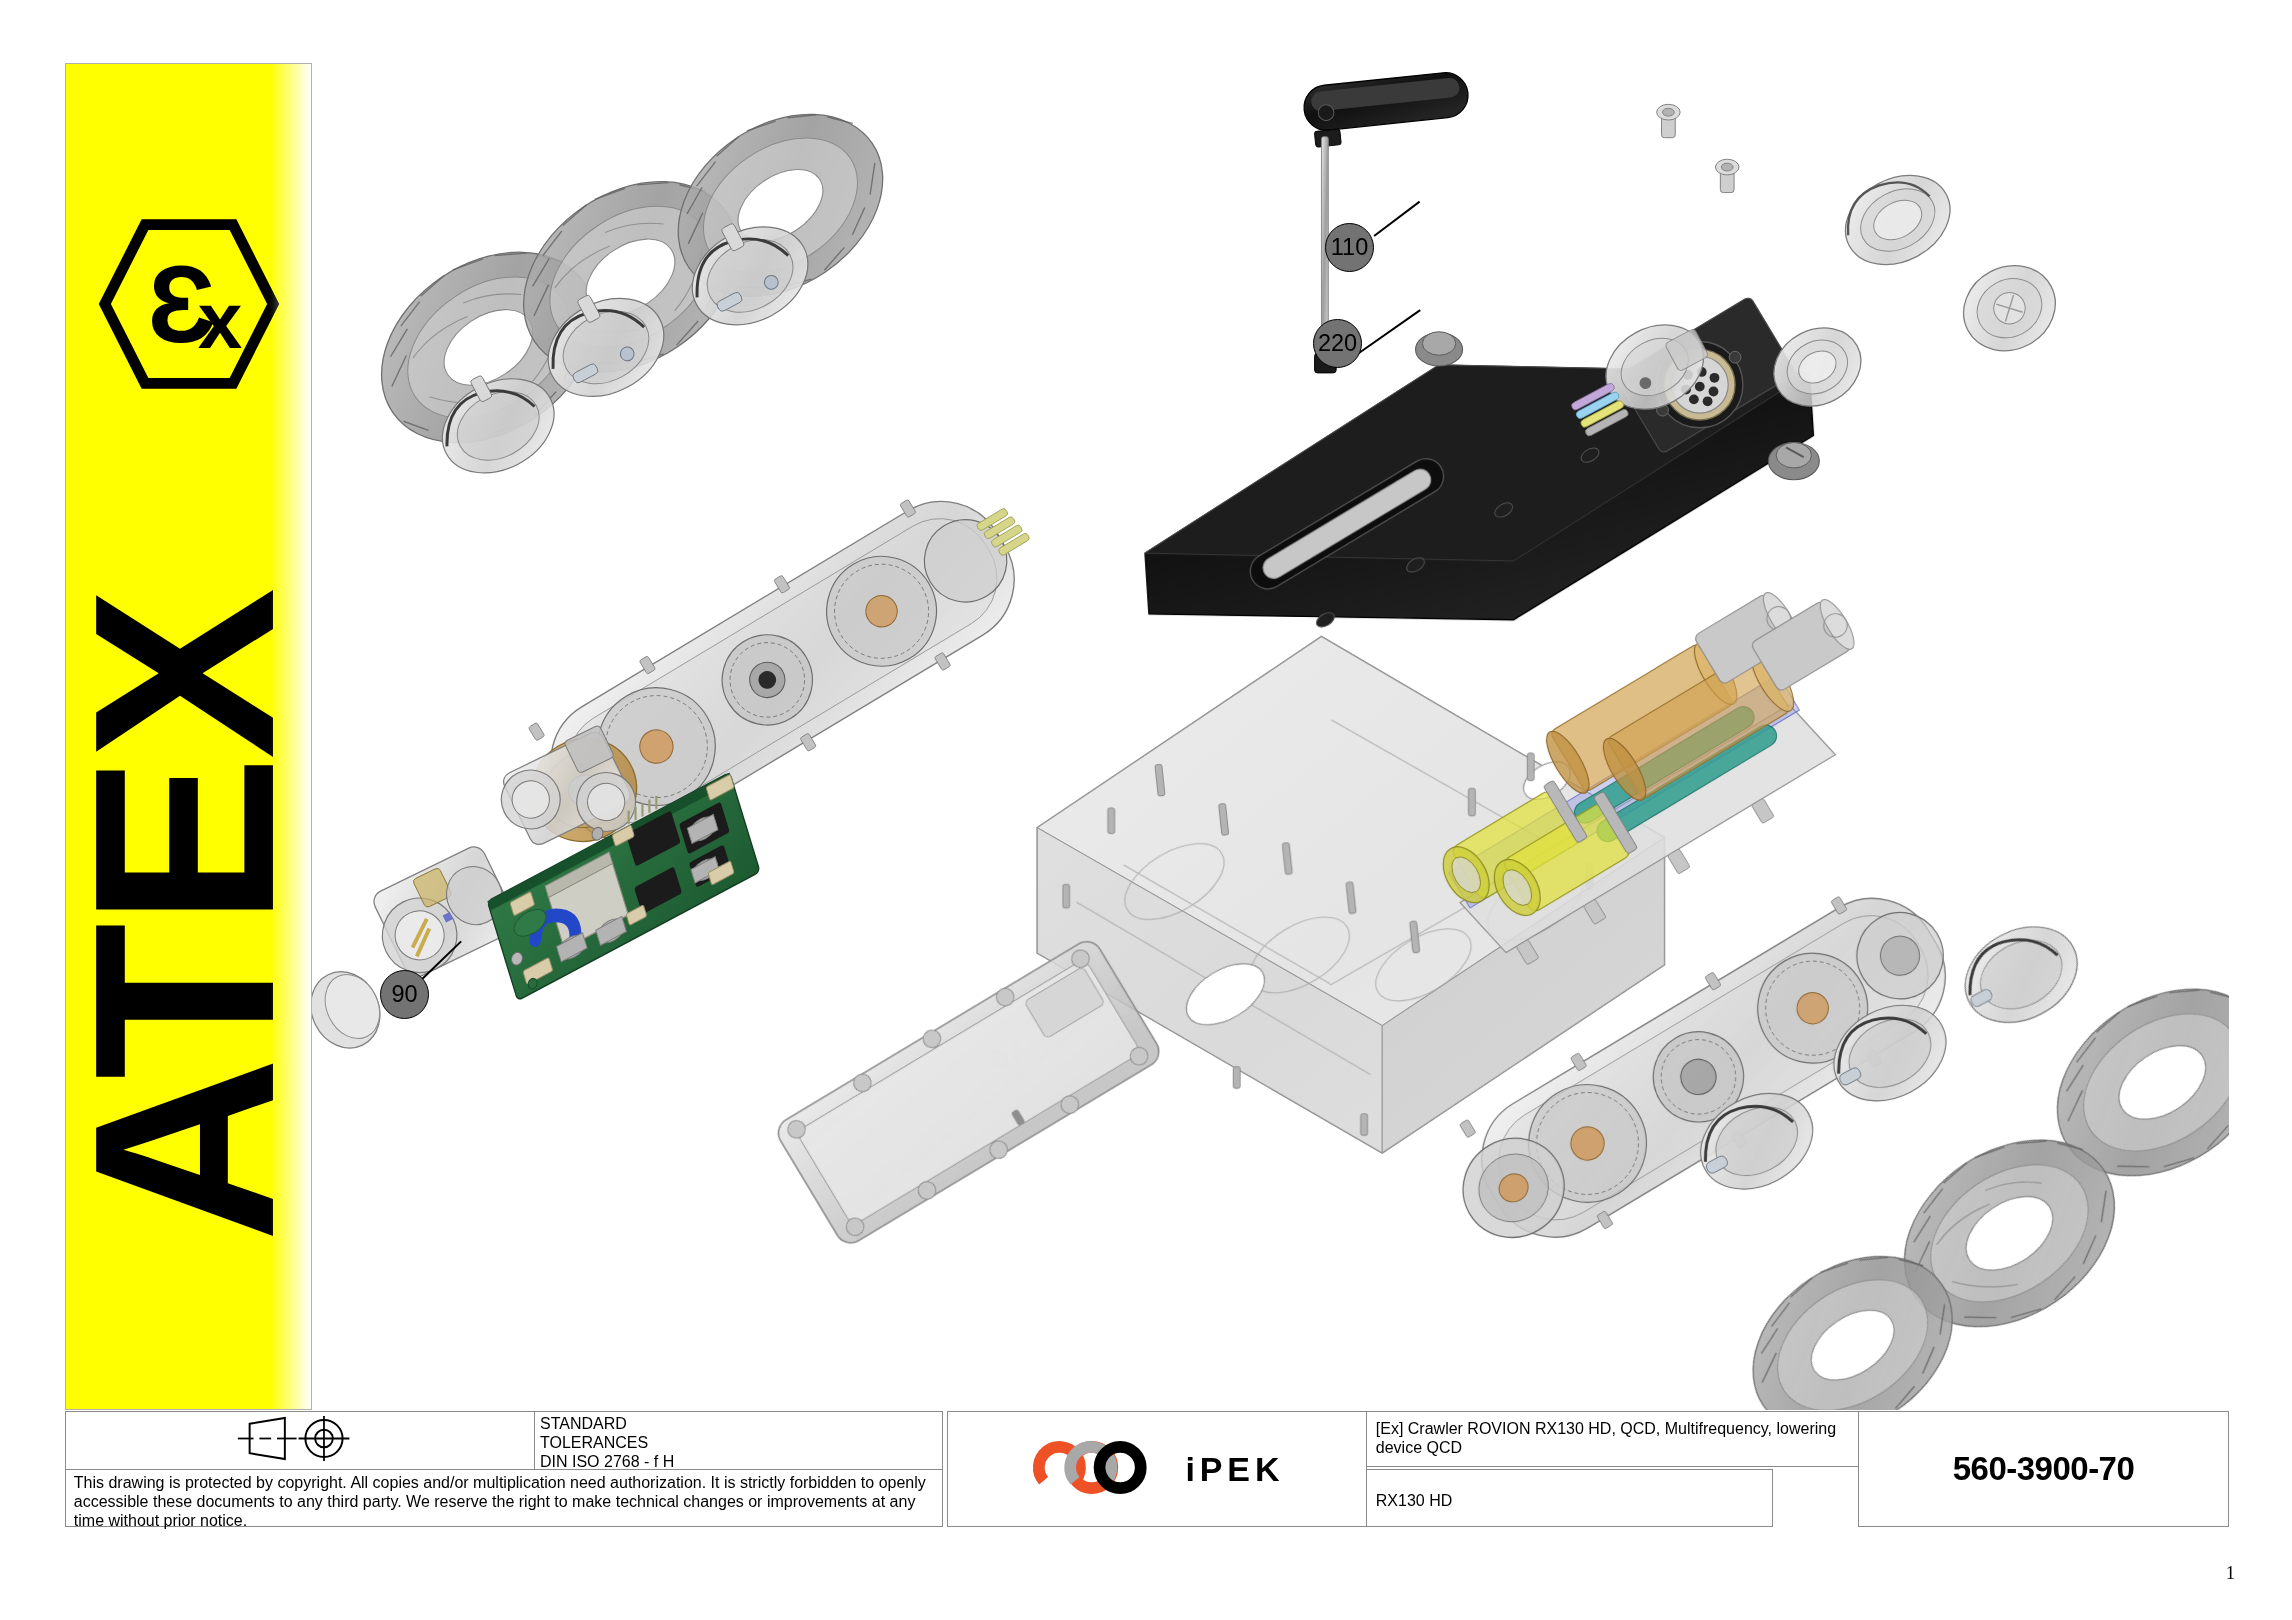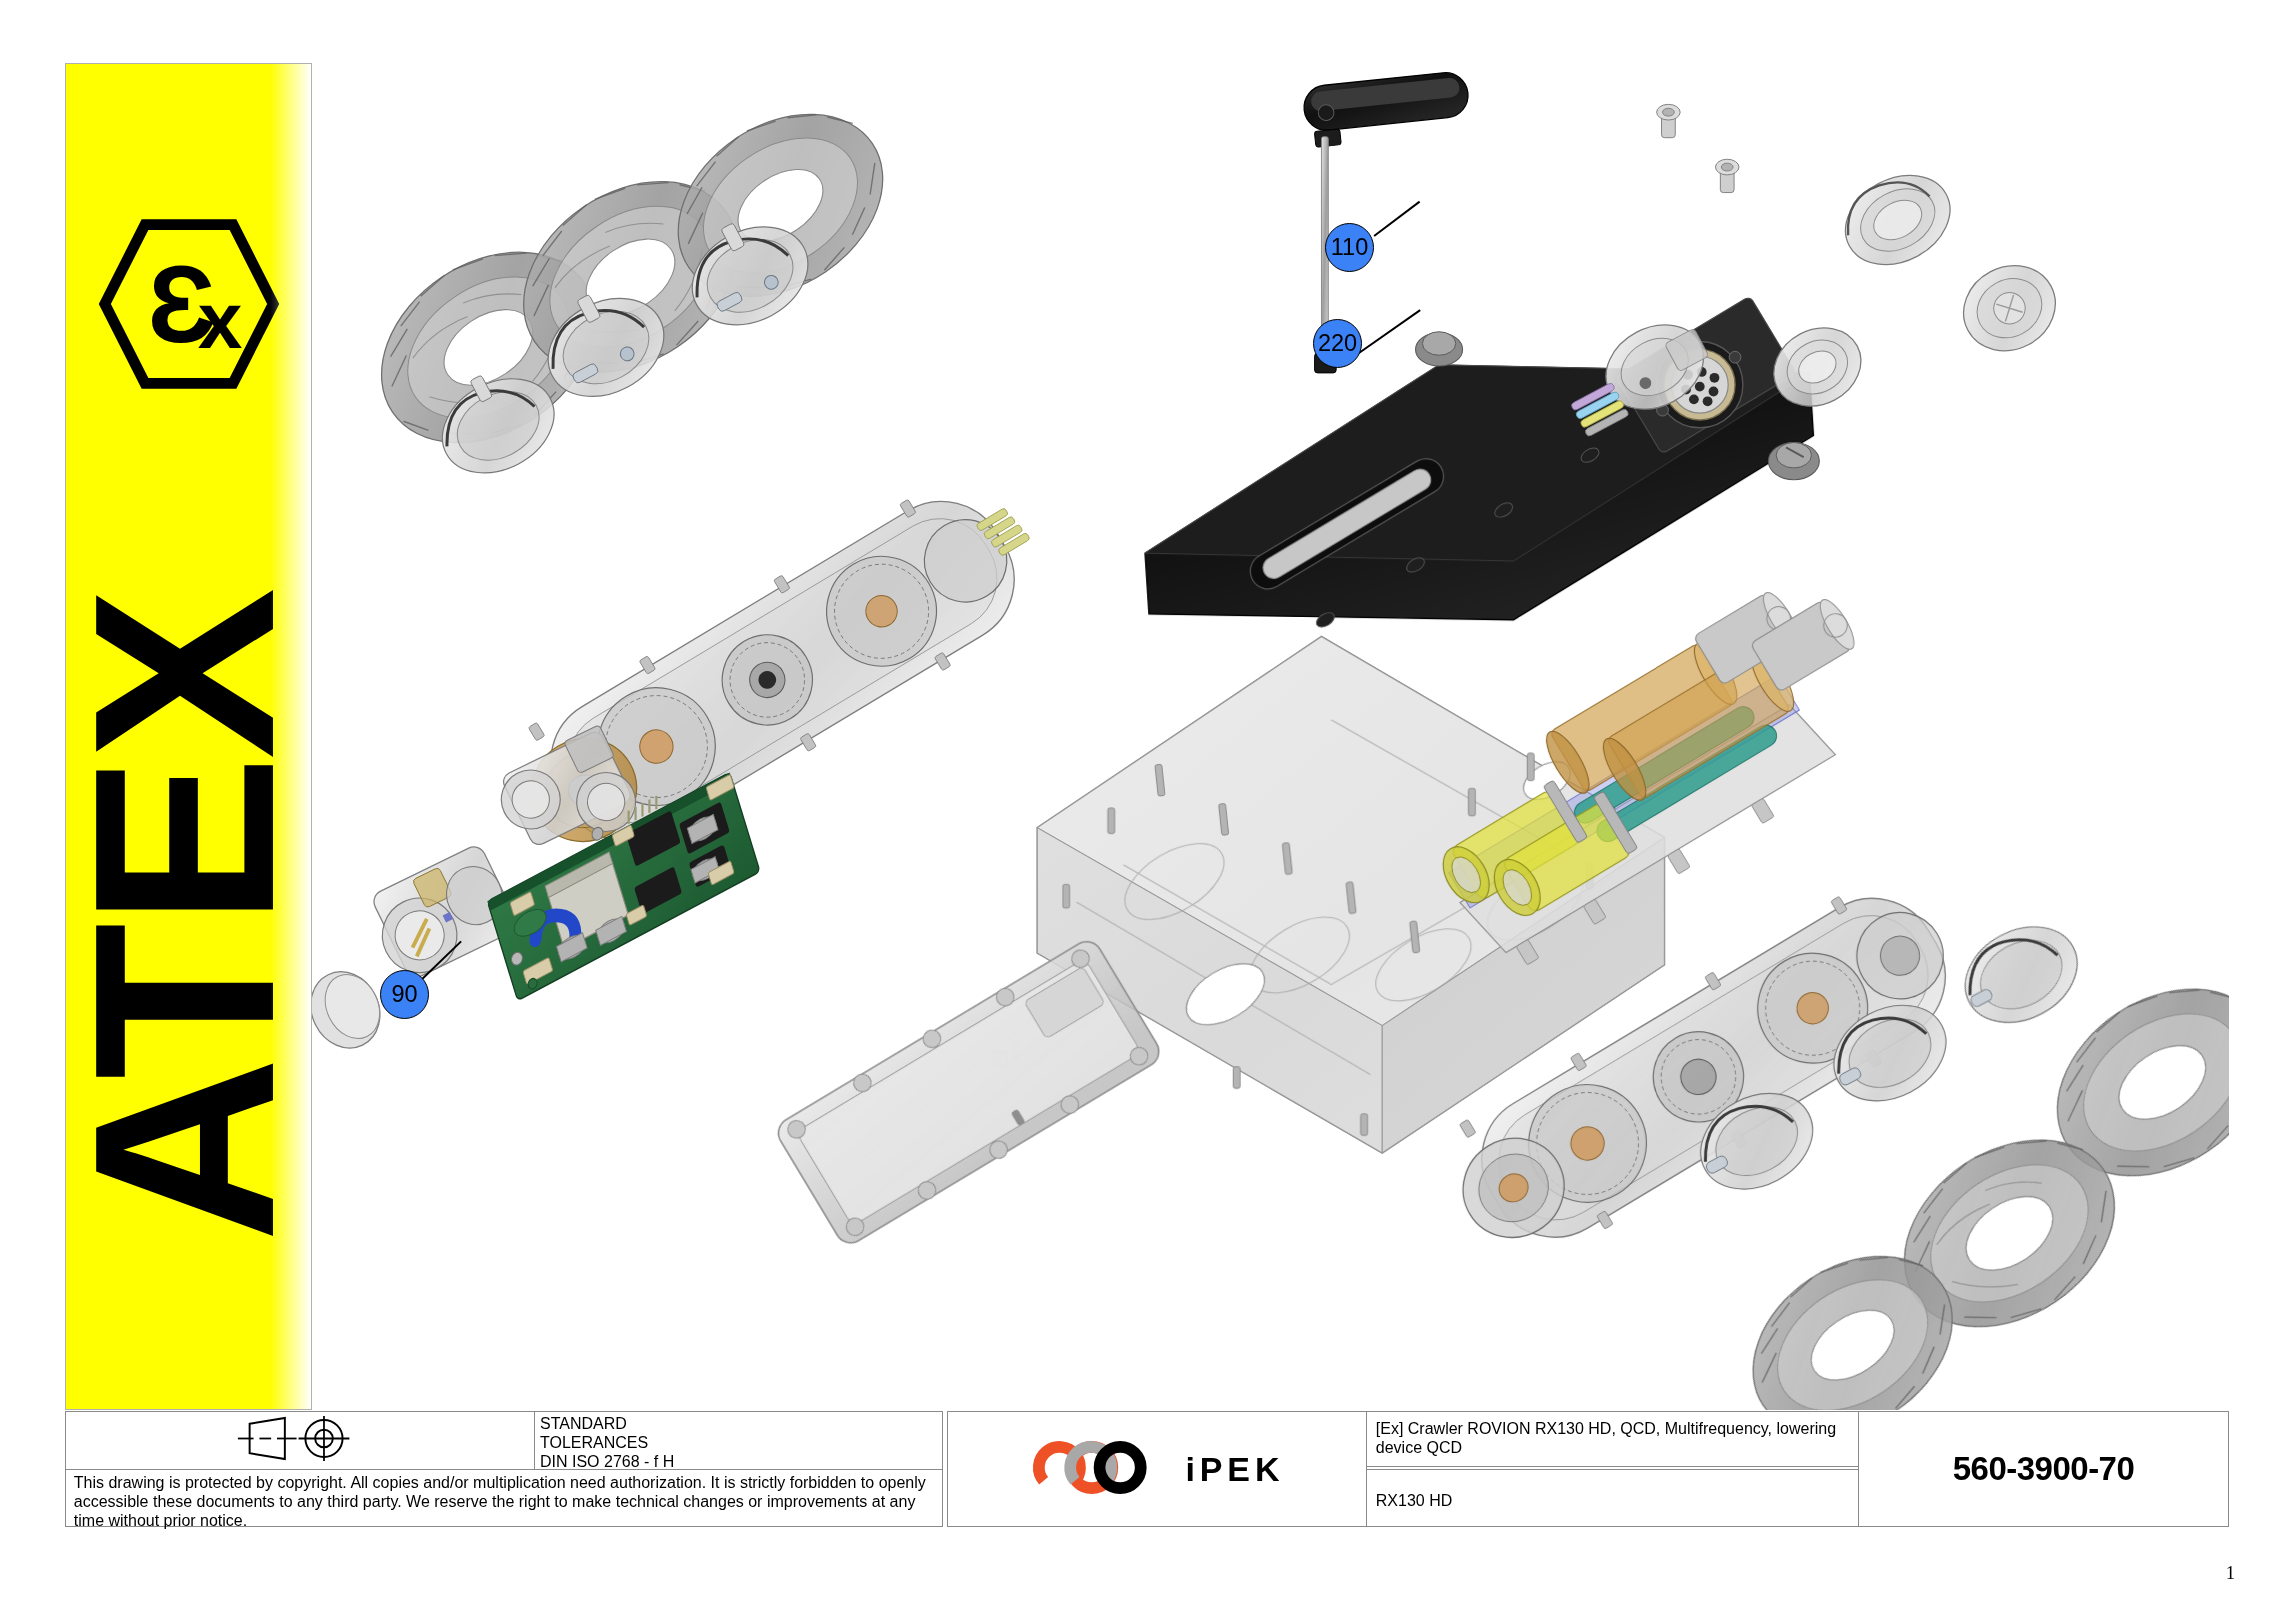--- a/index.html
+++ b/index.html
@@ -18,39 +18,39 @@
      font-size:257px;font-weight:bold;letter-spacing:-3.9px;line-height:196px;
      text-align:center;font-family:"Liberation Sans","DejaVu Sans",sans-serif;
      color:#000;white-space:nowrap;}
 
   
   #canvas{position:absolute;left:312px;top:63px;width:1917px;height:1347px;}
   #canvas svg{display:block;}
 
   
   .balloon{position:absolute;width:49px;height:49px;border-radius:50%;
-     background:#3b82f6;border:1.6px solid #000;box-sizing:border-box;
+     background:#737373;border:1.6px solid #000;box-sizing:border-box;
      display:flex;align-items:center;justify-content:center;
      font-size:23.5px;font-family:"Liberation Sans","DejaVu Sans",sans-serif;
      color:#000;z-index:30;}
   .leader{position:absolute;background:#000;height:1.7px;transform-origin:0 50%;z-index:29;}
 
   
   #titleblock{position:absolute;left:65px;top:1411px;width:2164px;height:116px;
      box-sizing:border-box;}
   .tb-box{position:absolute;box-sizing:border-box;border:1.2px solid #8a8a8a;
      background:#fff;}
   .tb-txt{font-size:16px;line-height:19px;color:#000;}
 
   #tb-proj{left:0;top:0;width:470px;height:59px;display:flex;align-items:center;justify-content:center;}
   #tb-std{left:469px;top:0;width:409px;height:59px;padding:2px 5px;}
   #tb-copy{left:0;top:58px;width:878px;height:58px;padding:2.9px 7.8px;}
   #tb-logo{left:882px;top:0;width:420px;height:116px;display:flex;align-items:center;justify-content:center;}
   #tb-desc{left:1301px;top:0;width:493px;height:56px;padding:6.9px 8.8px;}
-  #tb-model{left:1301px;top:58px;width:493px;height:58px;padding:20.6px 8.8px;}
+  #tb-model{left:1301px;top:58px;width:407px;height:58px;padding:20.6px 8.8px;}
   #tb-num{left:1793px;top:0;width:371px;height:116px;display:flex;align-items:center;justify-content:center;
      font-size:33px;font-weight:bold;letter-spacing:-0.5px;}
 
   #page-no{position:absolute;right:43px;top:1562px;width:39px;text-align:center;
      font-size:18.6px;font-family:"Liberation Serif","DejaVu Serif",serif;color:#000;}
 
   .ipek-word{font-size:34px;font-weight:bold;letter-spacing:4.9px;margin-left:8.8px;color:#000;}
 </style>
 </head>
 <body>

